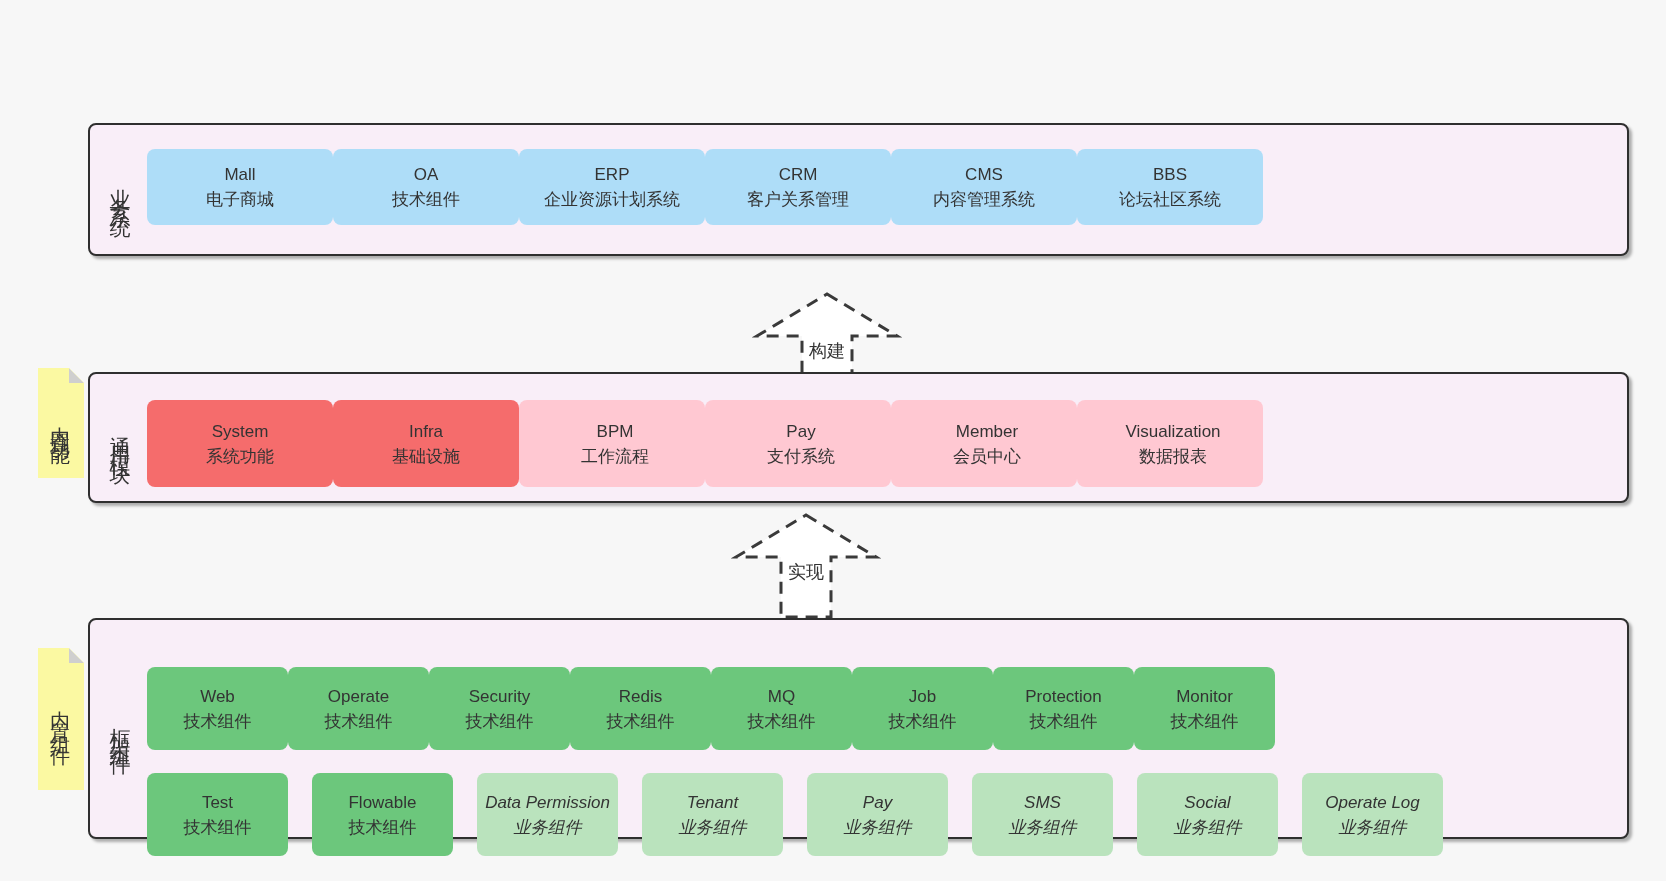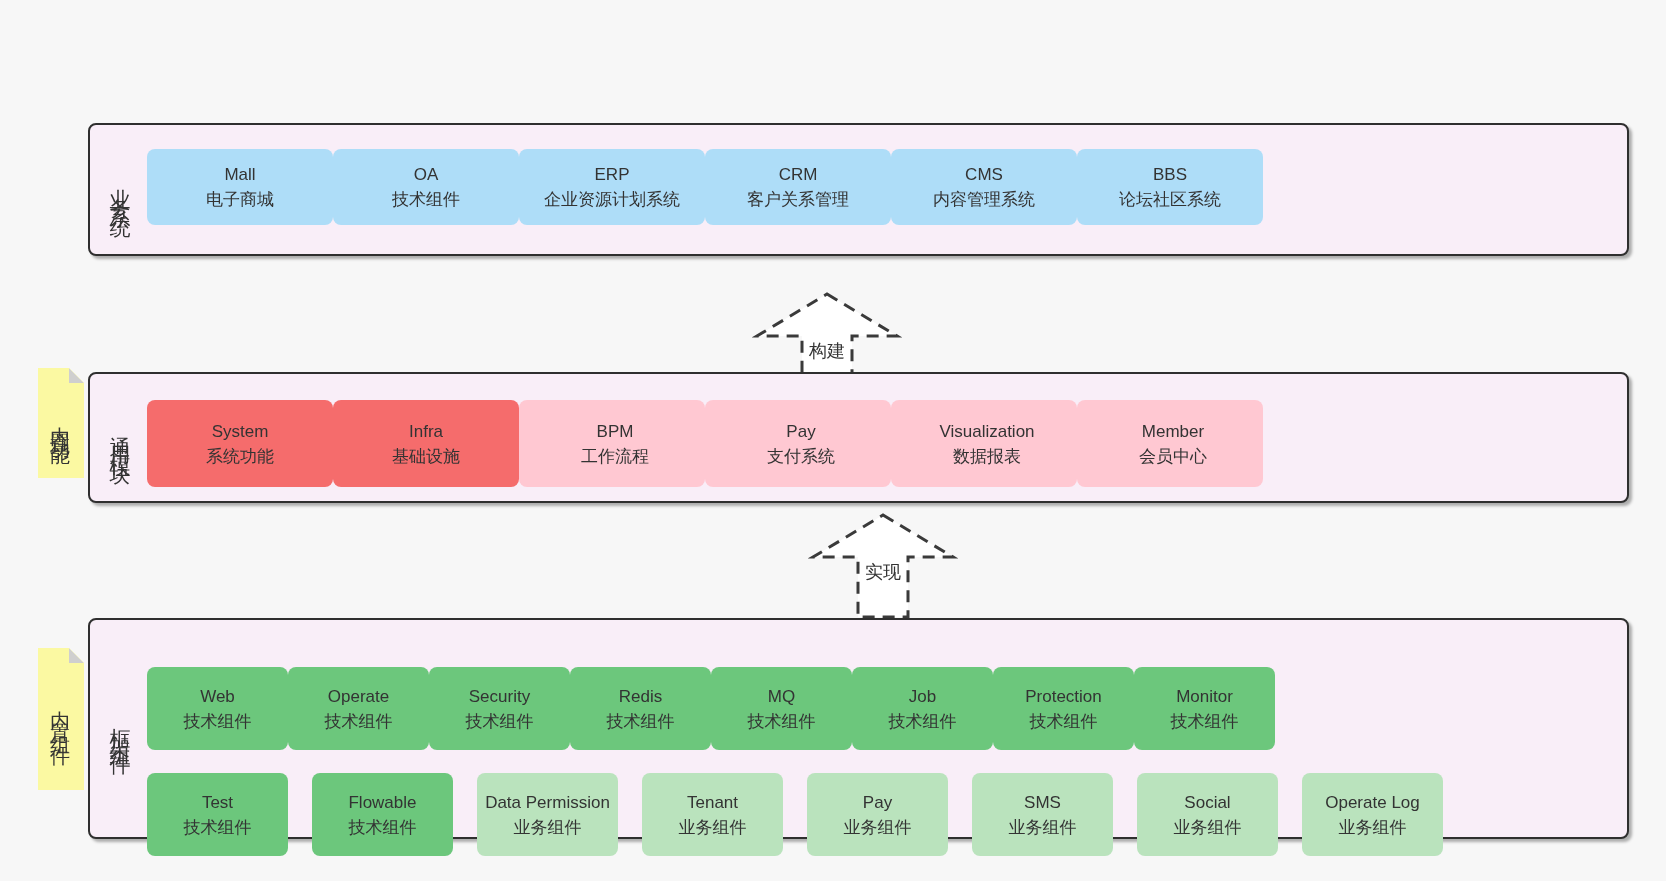--- a/index.html
+++ b/index.html
@@ -51,26 +51,26 @@
     padding:2px 6px; box-sizing:border-box;
   }
   .w6 { width:186px; height:87px; }
   #panel-business .w6 { height:76px; }
   .w8 { width:141px; height:83px;margin-top:28px; }
 
   .blue        { background:#aeddf8; }
   .red         { background:#f56c6c; }
   .pink        { background:#ffc8d2;padding-left:12px; }
   .green       { background:#6cc77c; }
-  .green-light { background:#bae3bd; }
+  .green-light { background:#bae3bd;font-style:italic; }
 
   
   .arrow { position:absolute; width:150px; height:108px; }
   #arrow-build     { left:752px; top:256px;margin-top:35px; }
-  #arrow-implement { left:808px; top:512px; }
+  #arrow-implement { left:731px; top:512px; }
   .arrow polygon {
     fill:#ffffff; stroke:#3a3a3a; stroke-width:3;
     stroke-dasharray:12 8;
   }
   .arrow text {
     font-size:18px; fill:#333;
     font-family:"Liberation Sans", sans-serif;
   }
 
   
@@ -151,26 +151,26 @@
     </div>
     <div class="box w6 pink">
       <div>BPM</div>
       <div>工作流程</div>
     </div>
     <div class="box w6 pink">
       <div>Pay</div>
       <div>支付系统</div>
     </div>
     <div class="box w6 pink">
+      <div>Member</div>
+      <div>会员中心</div>
+    </div>
+    <div class="box w6 pink">
       <div>Visualization</div>
       <div>数据报表</div>
-    </div>
-    <div class="box w6 pink">
-      <div>Member</div>
-      <div>会员中心</div>
     </div>
   </div>
 </div>
 
 <div class="arrow" id="arrow-implement">
   <svg viewBox="0 0 150 108" width="150" height="108">
     <polygon points="75,3 145,45 100,45 100,105 50,105 50,45 5,45"></polygon>
     <text x="75" y="66" text-anchor="middle">实现</text>
   </svg>
 </div>

